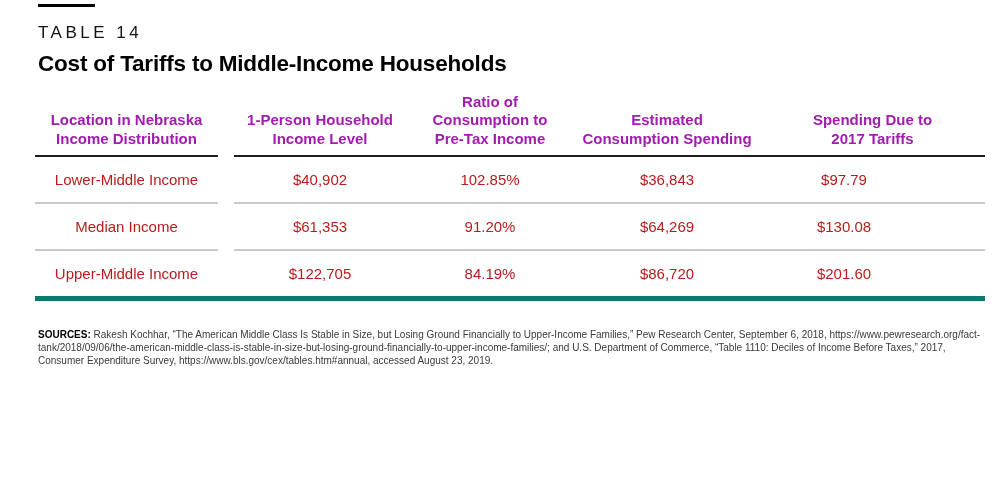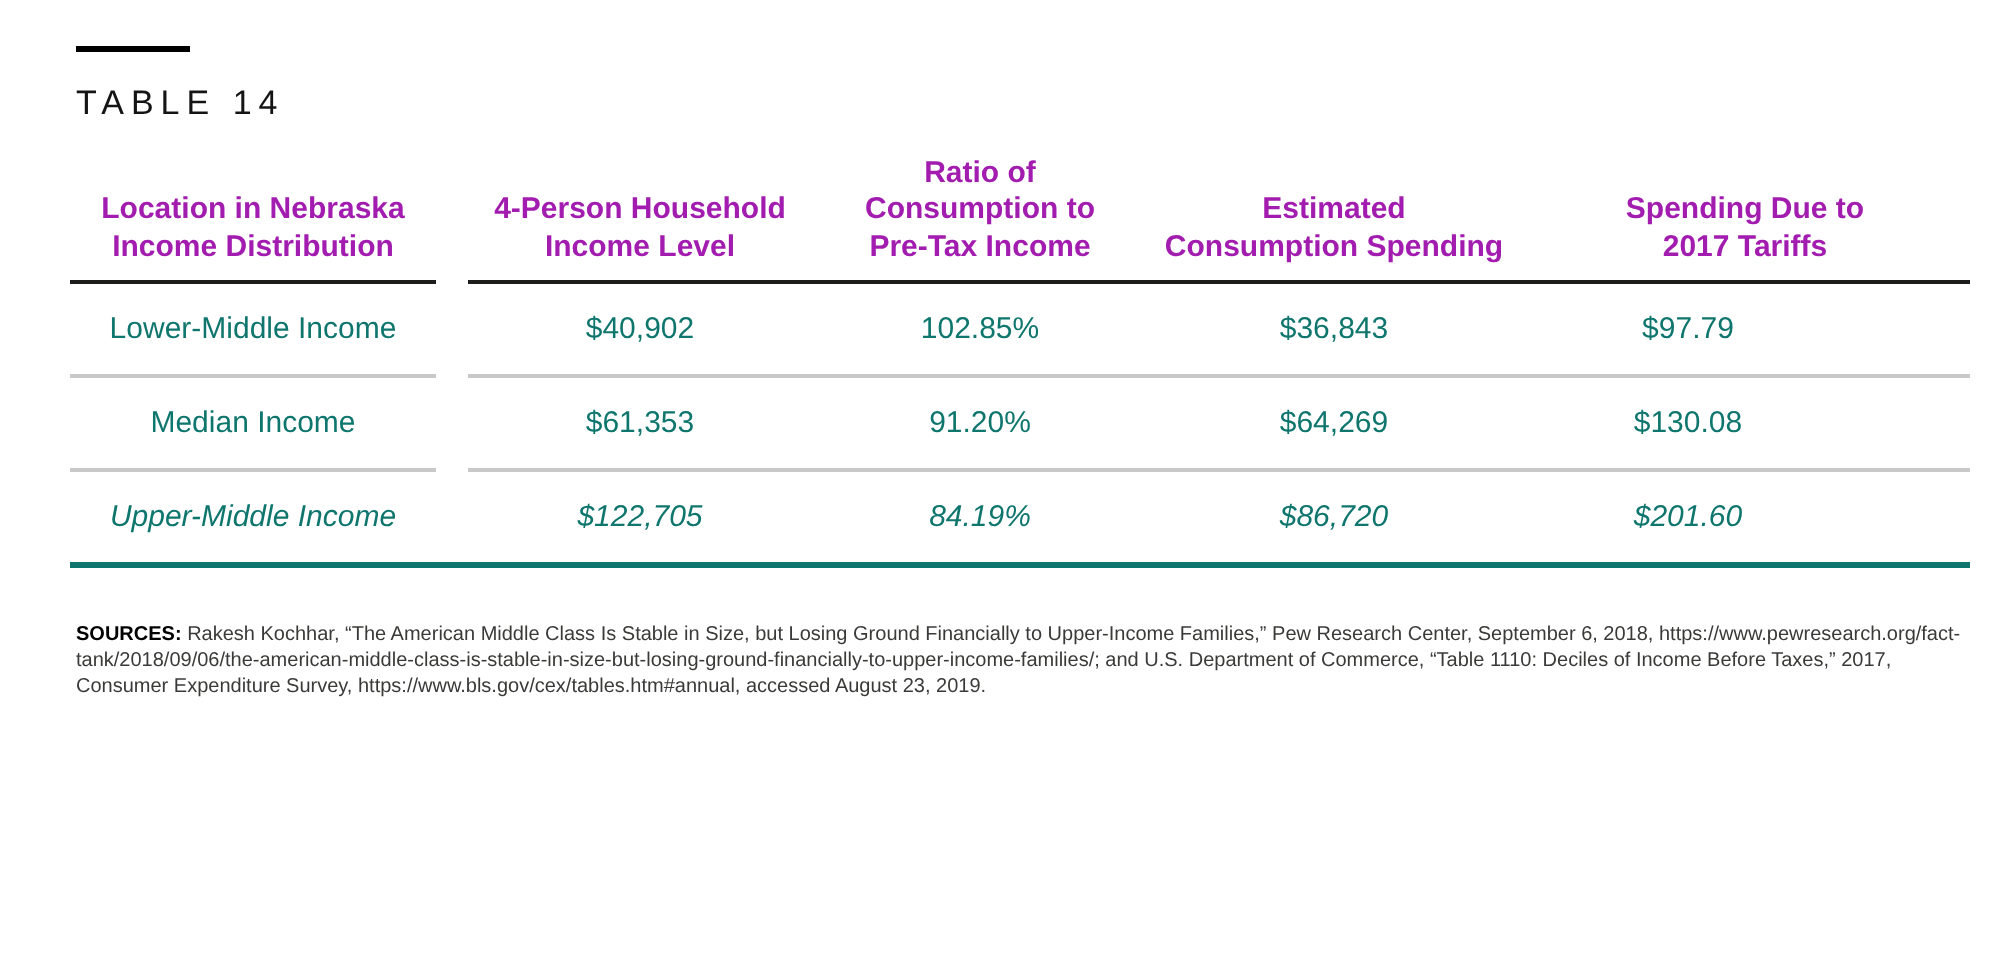--- a/index.html
+++ b/index.html
@@ -1,21 +1,21 @@
 <!DOCTYPE html>
 <html><head>
 <meta charset="utf-8">
 <style>
   html, body { margin: 0; padding: 0; }
   body {
     width: 1000px; height: 478px; background: #ffffff; overflow: hidden;
     font-family: "Liberation Sans", sans-serif; color: #1d1d1b;
     -webkit-font-smoothing: antialiased;
   }
-  .page { padding: 23px 15px 0 38px; box-sizing: border-box; }
+  .page { padding: 4px 15px 0 38px; box-sizing: border-box; }
   .top-dash { width: 57px; height: 3px; background: #000; }
   .kicker {
     margin-top: 16px; font-size: 17px; font-weight: 500;
     letter-spacing: 3.5px; color: #141414;
   }
   .title {
     margin: 8px 0 0; font-size: 22.5px; font-weight: 700;
     letter-spacing: -0.2px; color: #000;
   }
   table.data {
@@ -23,61 +23,62 @@
     width: 950px; margin: 16px 0 0 -3px;
   }
   table.data th {
     font-weight: 700; font-size: 15px; color: #a21caf;
     vertical-align: bottom; padding: 0 0 7px 0;
     white-space: pre-line; line-height: 1.22;
     border-bottom: 2px solid #1d1d1b;
   }
   table.data th.gap { border-bottom: none; padding: 0; }
   table.data td {
-    font-size: 15px; color: #0f766e; height: 43px; vertical-align: middle;
+    font-size: 15px; color: #b91c1c; height: 43px; vertical-align: middle;
   }
   tr.sep-light td { border-bottom: 2px solid #c9c9c9; }
   tr.sep-light td.gap { border-bottom: none; }
-  tr.sep-heavy td { border-bottom: 3px solid #0f766e; font-style: italic; }
+  tr.sep-heavy td { border-bottom: 5px solid #0f766e; }
   .col-right { text-align: center; }
   .col-center { text-align: center; }
   .pad-r { padding-right: 58px; }
   p.footer-text {
     width: 952px; font-size: 10px; line-height: 1.33;
     color: #3a3a38; overflow-wrap: break-word;
   }
   p.sources { margin: 27px 0 0; }
   p.note { margin: 16px 0 0; }
   p.footer-text strong { color: #000; font-weight: 700; }
 </style>
 </head>
 <body>
 
 <div class="page">
 
   <div class="top-dash"></div>
 
   <div class="kicker">TABLE 14</div>
 
+  <h1 class="title">Cost of Tariffs to Middle-Income Households</h1>
 
   <table class="data">
     <colgroup>
       <col style="width:183px">
       <col style="width:16px">
       <col style="width:172px">
       <col style="width:168px">
       <col style="width:186px">
       <col style="width:225px">
     </colgroup>
     <thead>
       <tr>
         <th class="col-right">Location in Nebraska
 Income Distribution</th>
         <th class="gap"></th>
-        <th class="col-center">4-Person Household
+        <th class="col-center">1-Person Household
 Income Level</th>
         <th class="col-center">Ratio of
 Consumption to
 Pre-Tax Income</th>
         <th class="col-center">Estimated
 Consumption Spending</th>
         <th class="col-center pad-r">Spending Due to
 2017 Tariffs</th>
       </tr>
     </thead>

